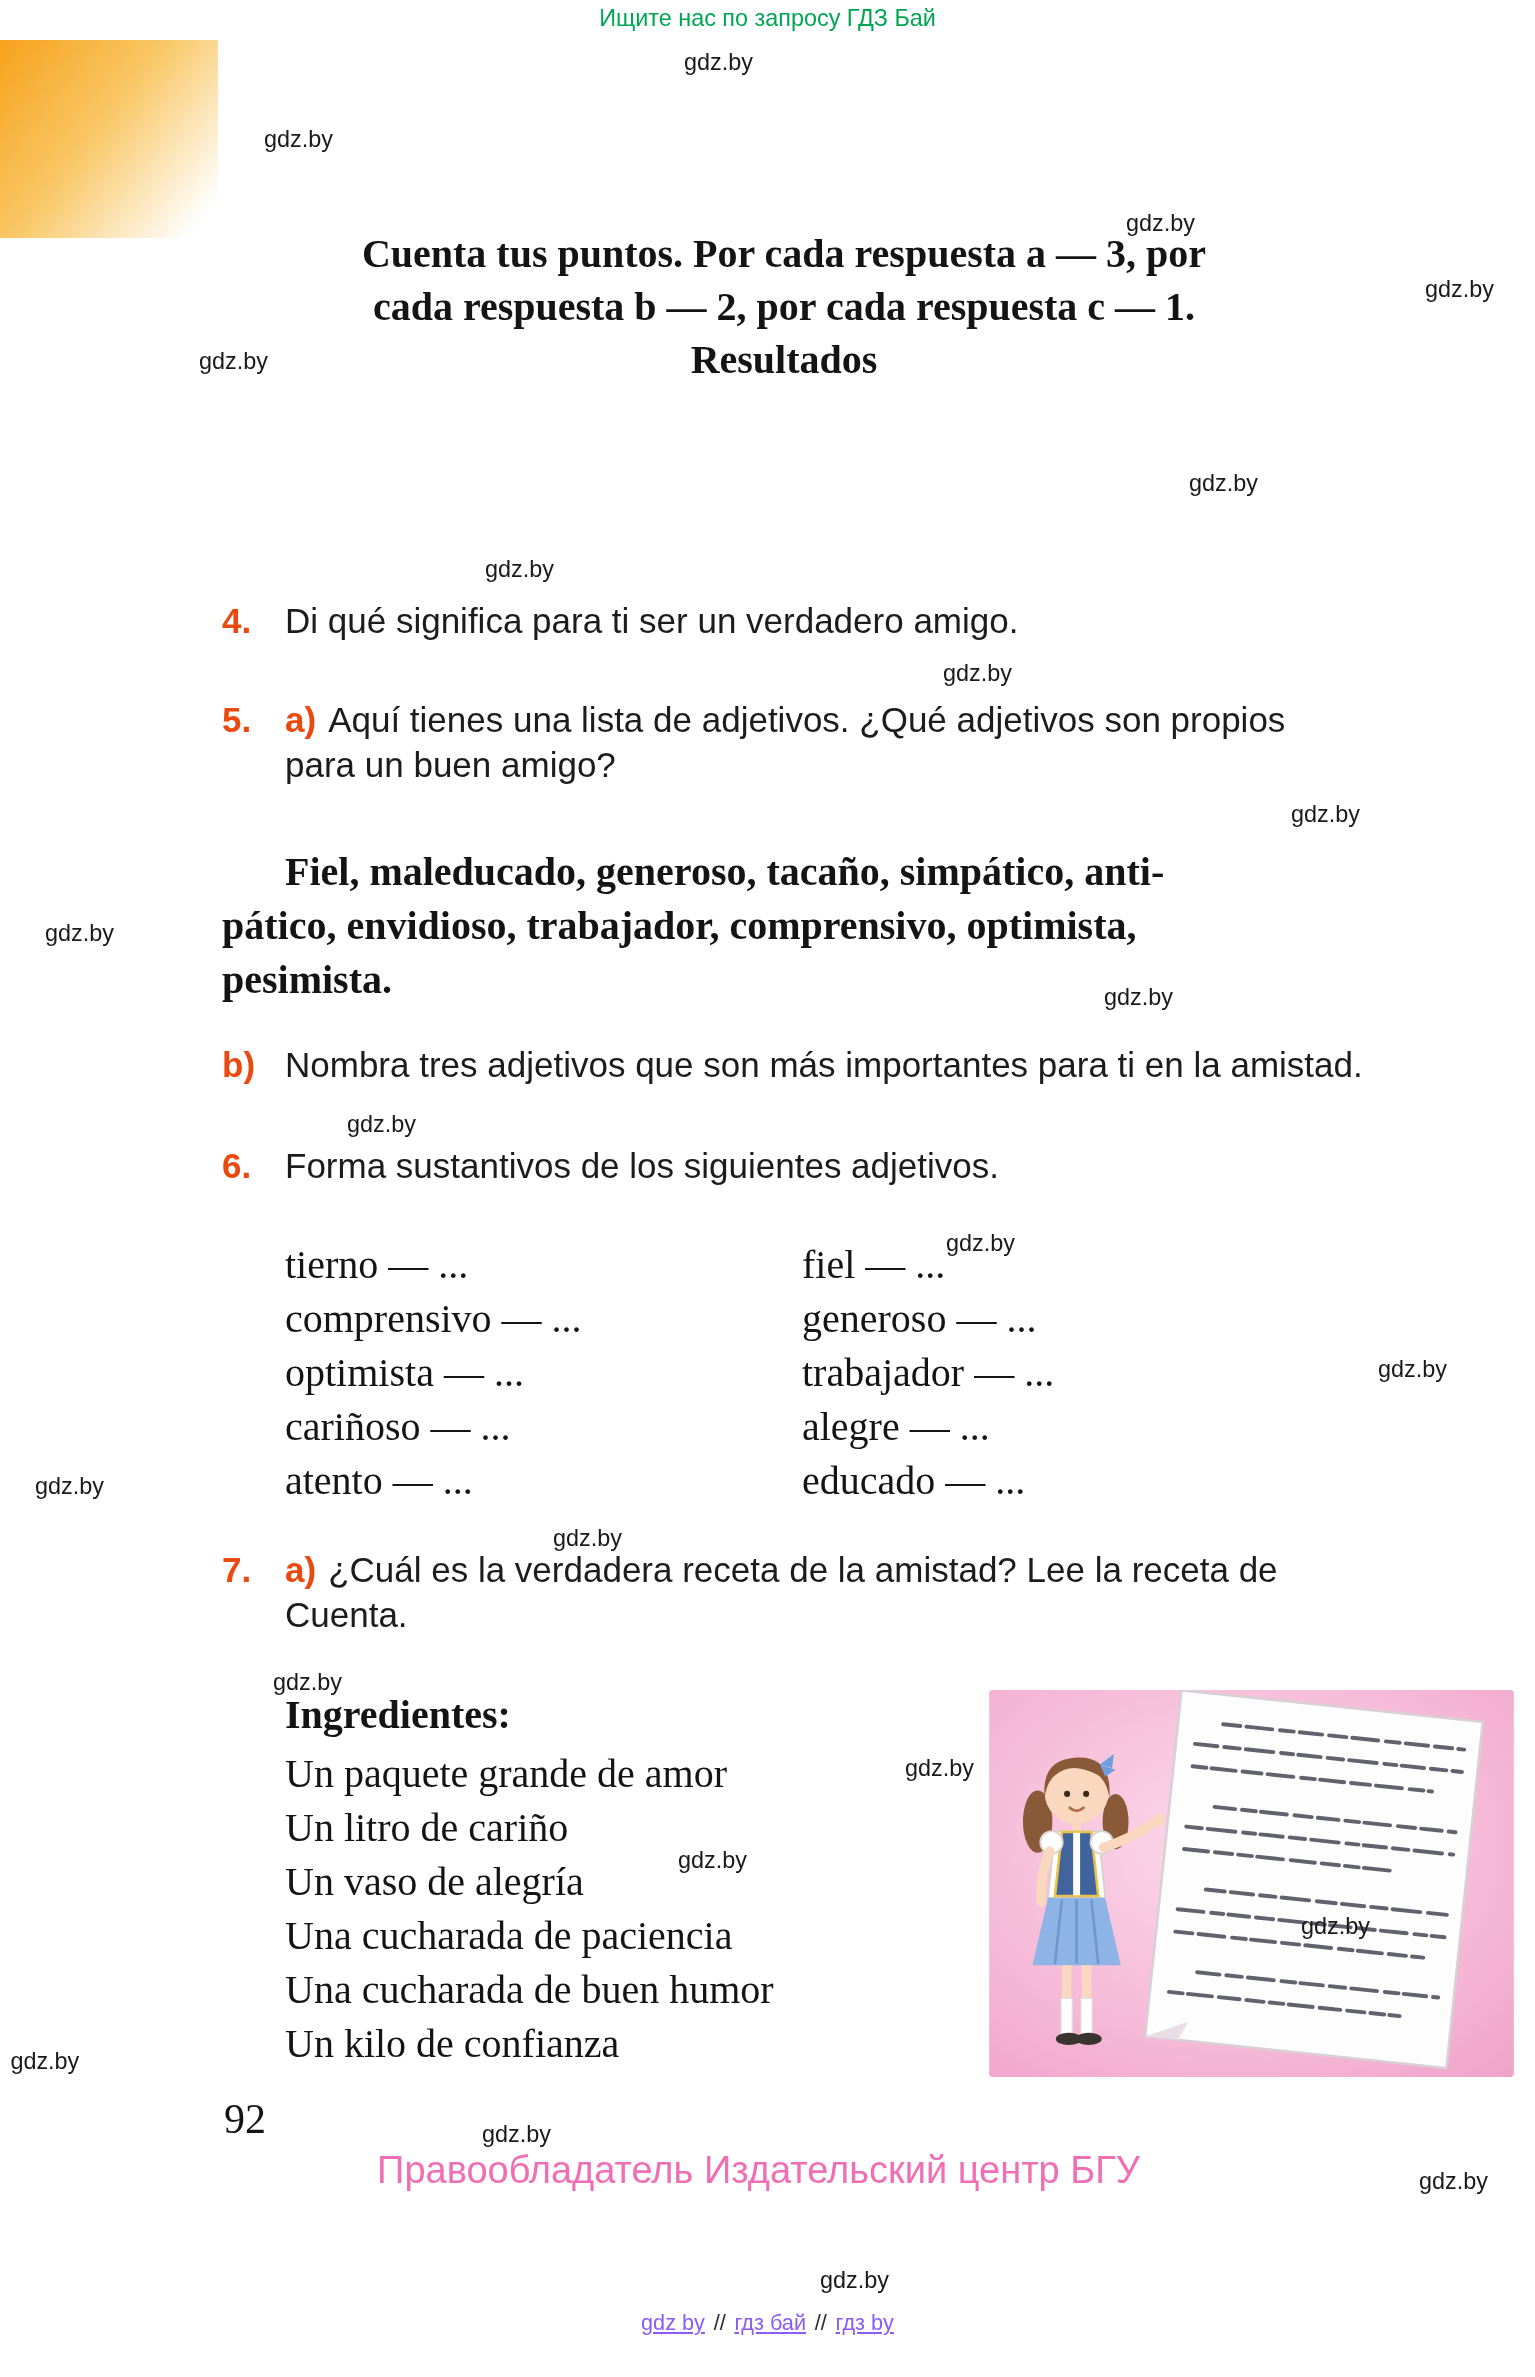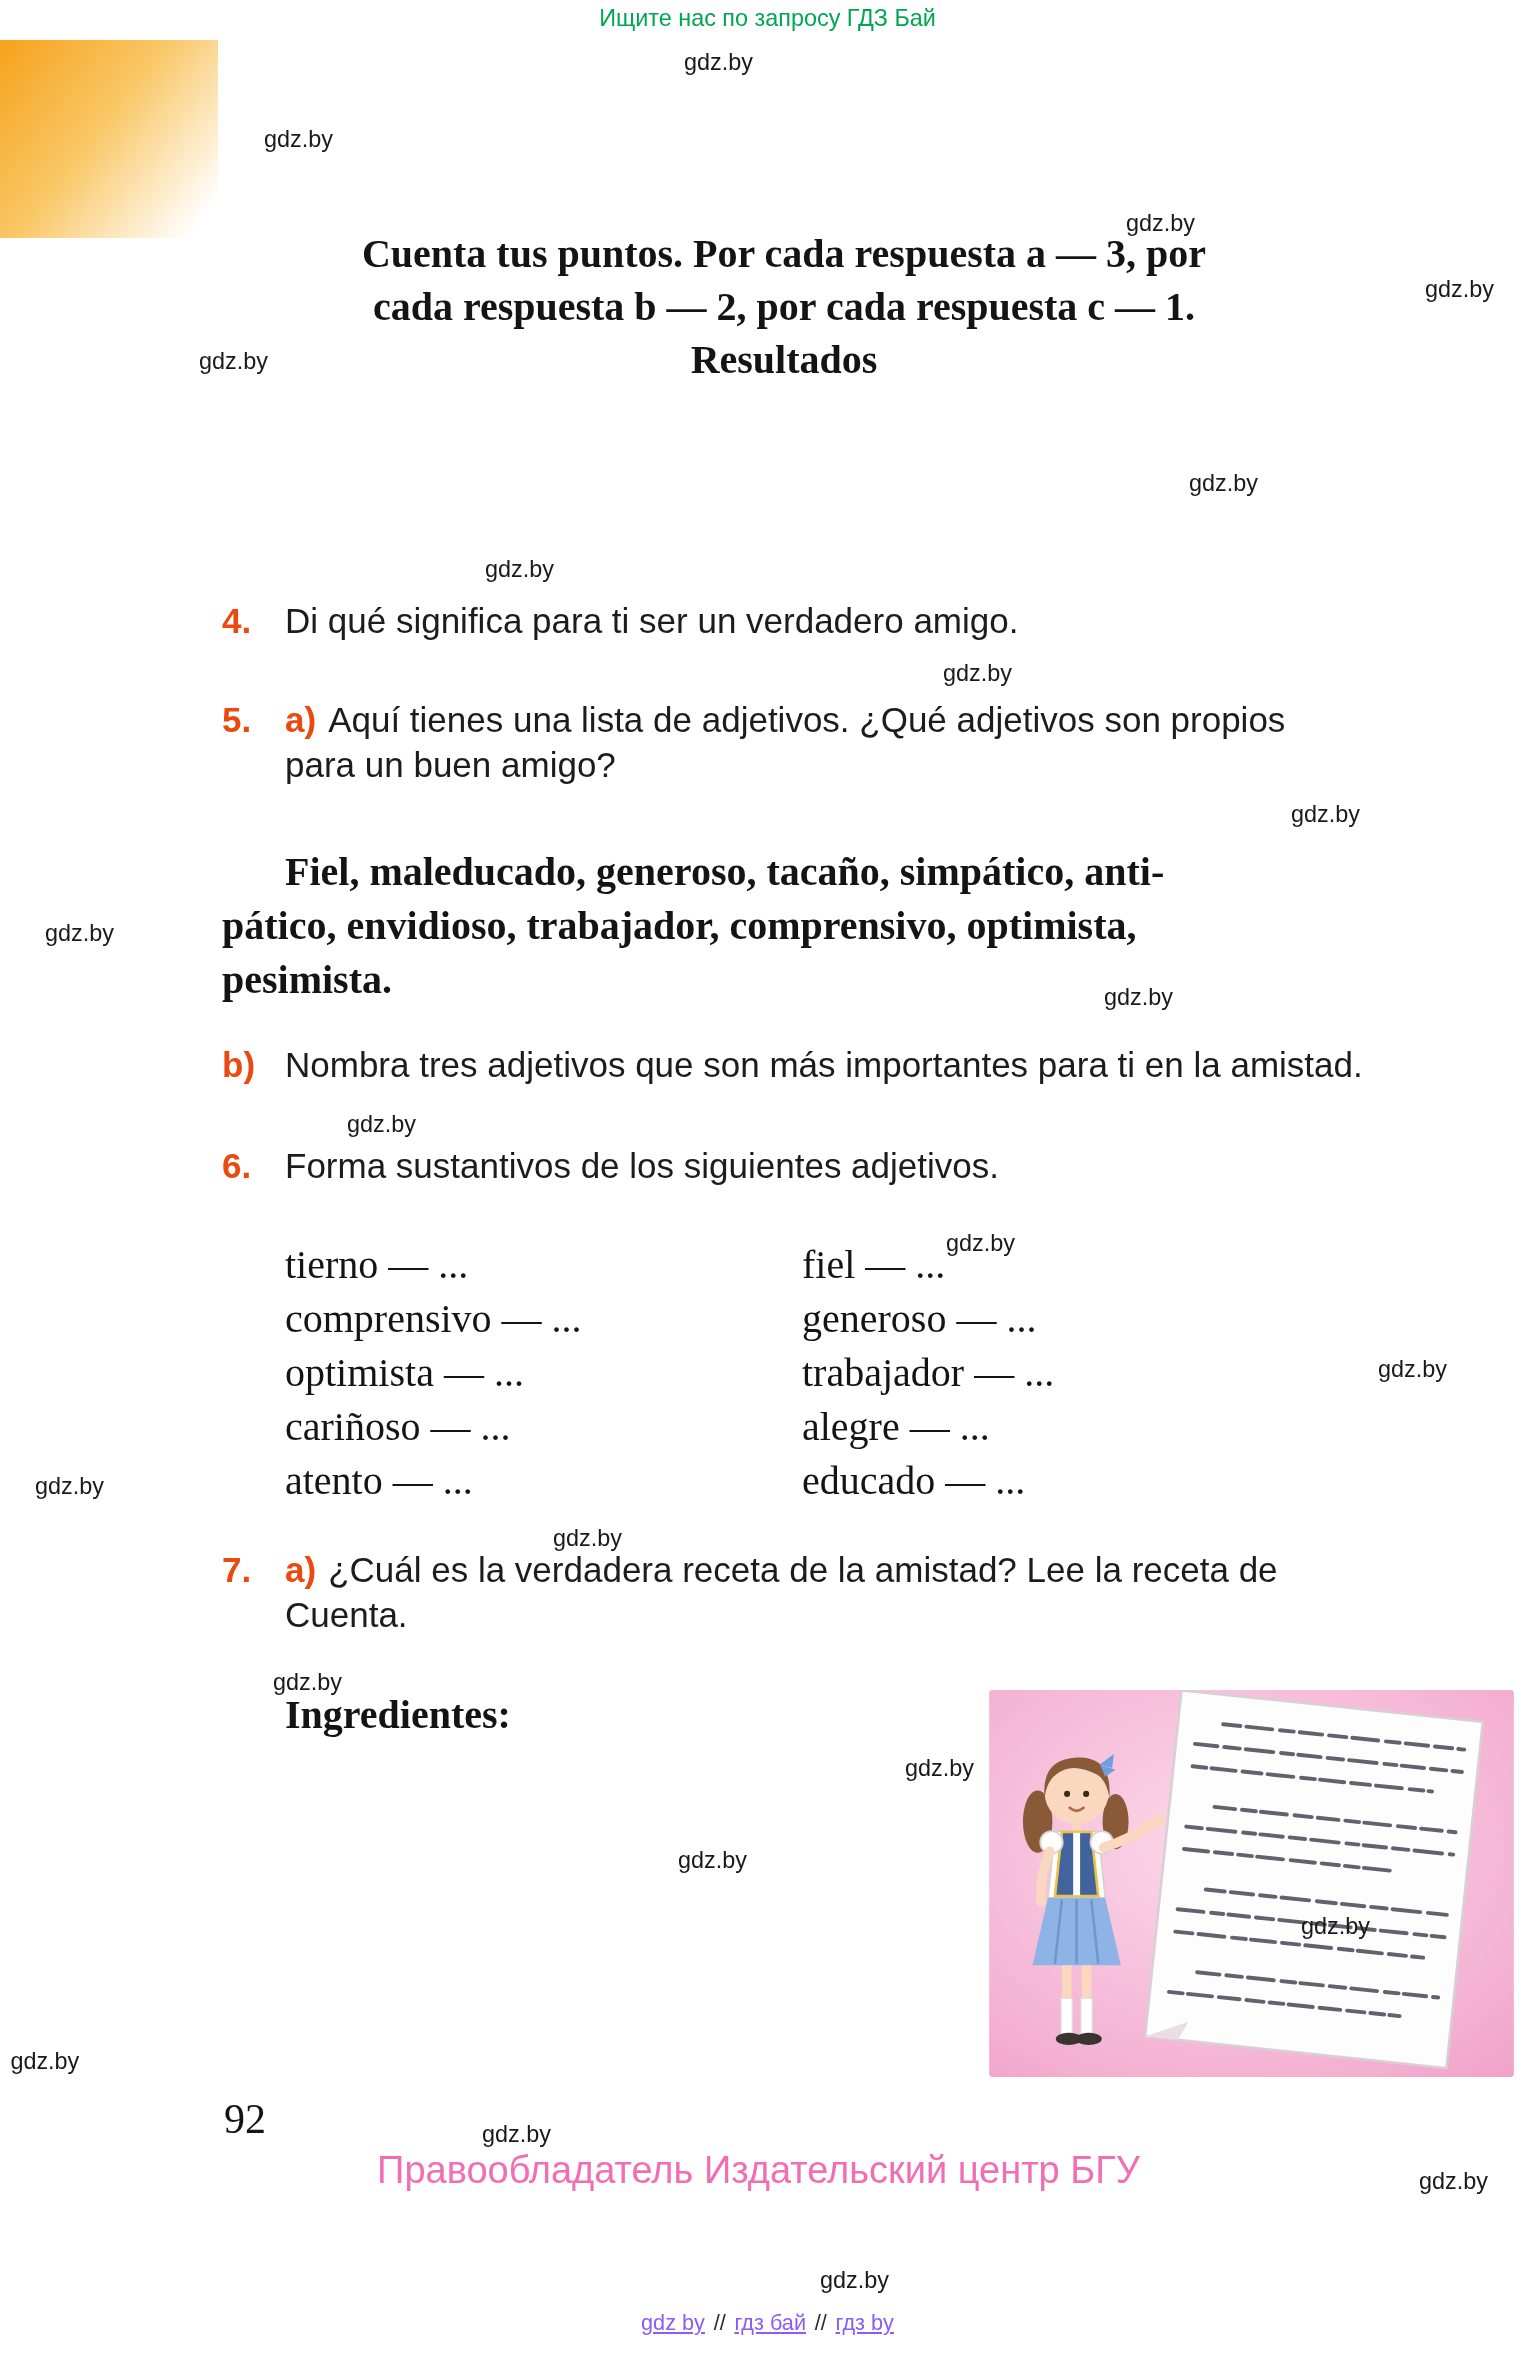--- a/index.html
+++ b/index.html
@@ -188,20 +188,28 @@
     <div>alegre — ...</div>
     <div>educado — ...</div>
   </div>
 
   <div class="ex" style="top:1547px">
     <span class="num">7.</span>
     <span class="body"><span class="num-inline">a)</span><span>¿Cuál es la verdadera receta de la amistad? Lee la receta de</span><br><span>Cuenta.</span></span>
   </div>
 
   <div class="recipe-title">Ingredientes:</div>
+  <div class="recipe-items">
+    <div>Un paquete grande de amor</div>
+    <div>Un litro de cariño</div>
+    <div>Un vaso de alegría</div>
+    <div>Una cucharada de paciencia</div>
+    <div>Una cucharada de buen humor</div>
+    <div>Un kilo de confianza</div>
+  </div>
 
   <svg class="illus" viewBox="0 0 606 447" xmlns="http://www.w3.org/2000/svg">
     <defs>
       <radialGradient id="pinkg" cx="45%" cy="40%" r="80%">
         <stop offset="0%" stop-color="#fbd9e9"></stop>
         <stop offset="70%" stop-color="#f5b5d5"></stop>
         <stop offset="100%" stop-color="#efa3c9"></stop>
       </radialGradient>
     </defs>
     <rect width="606" height="447" rx="4" fill="url(#pinkg)"></rect>

